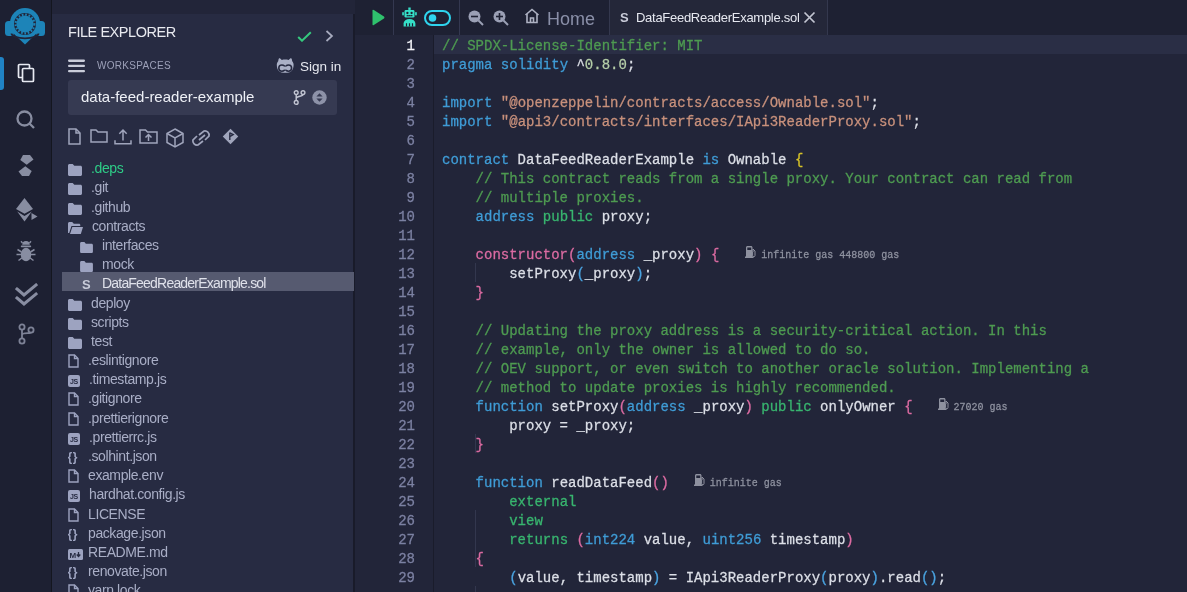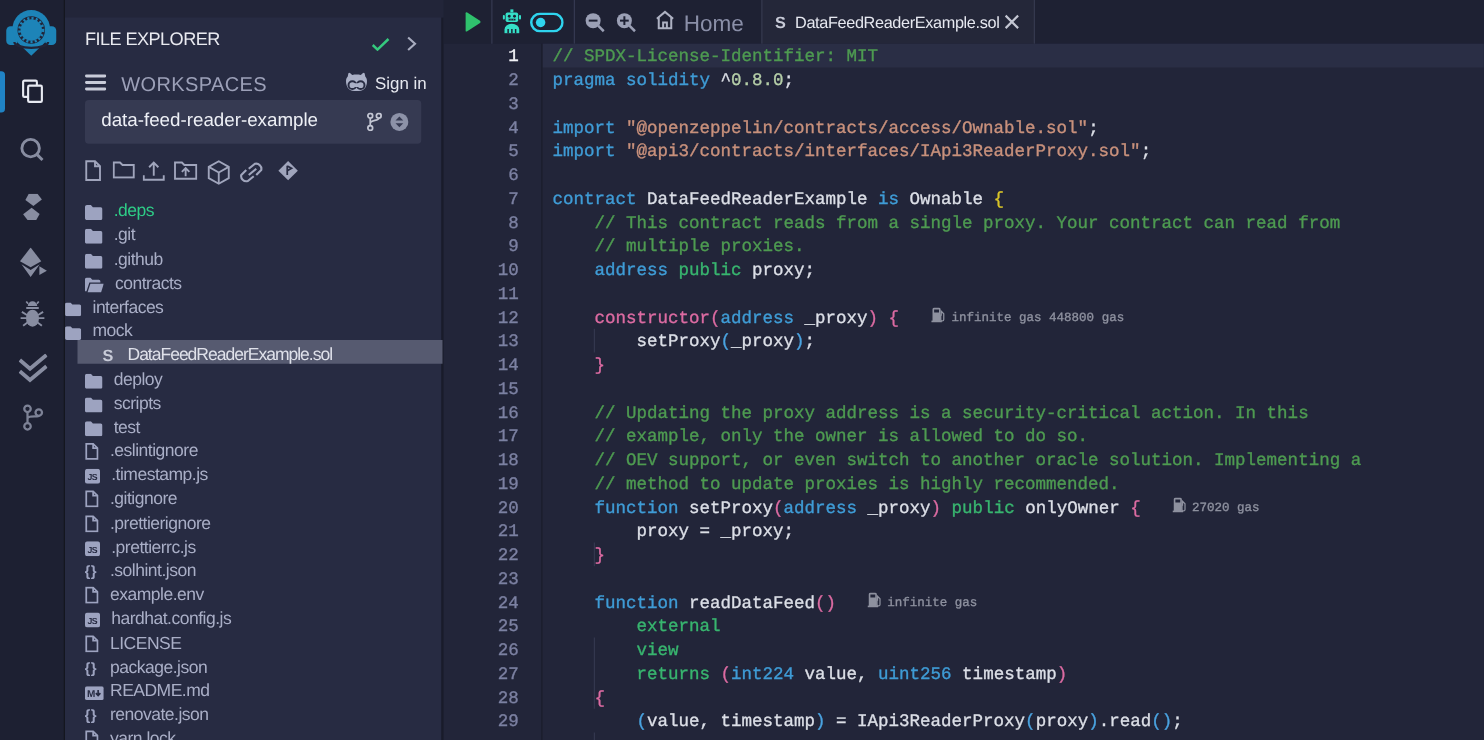--- a/index.html
+++ b/index.html
@@ -8,35 +8,35 @@
 #panel{position:absolute;left:52px;top:14px;width:303px;height:592px;background:#272b42;border-right:2px solid #191b2a}
 #main{position:absolute;left:355px;top:0;width:832px;height:592px;background:#222539}
 
 .ib{position:absolute;left:0;width:52px;display:flex;justify-content:center}
 #accent{position:absolute;left:0;top:57px;width:4px;height:33px;background:#2083c5;border-radius:0 3px 3px 0}
 
 #fe-title{position:absolute;left:16px;top:10px;font-size:14.5px;color:#e9eaf0;letter-spacing:-0.45px}
 #fe-check{position:absolute;left:245px;top:14px}
 #fe-chev{position:absolute;left:273px;top:14px}
 #ws-ham{position:absolute;left:16px;top:45px}
-#ws-label{position:absolute;left:45px;top:46px;font-size:16px;color:#9ca0b8;letter-spacing:.3px}
+#ws-label{position:absolute;left:45px;top:46px;font-size:10px;color:#9ca0b8;letter-spacing:.3px}
 #gh-icon{position:absolute;left:224px;top:44px}
 #signin{position:absolute;left:248px;top:45px;font-size:13.5px;color:#e6e8ef}
 #wsbox{position:absolute;left:16px;top:66px;width:269px;height:35px;background:#363a52;border-radius:3px}
 #wsbox .name{position:absolute;left:13px;top:8px;font-size:15px;color:#eef0f6}
 #wsbox .branch{position:absolute;left:225px;top:10px}
 #wsbox .circ{position:absolute;left:244px;top:10px}
 #ftools{position:absolute;left:0;top:114px;width:303px;height:22px}
 #ftools svg{position:absolute;top:0}
 
 #tree{position:absolute;left:0;top:143px;width:303px}
 .row{height:19.2px;display:flex;align-items:flex-end;font-size:14px;letter-spacing:-0.4px;color:#a9aec6;white-space:nowrap}
 .row .ic{display:flex;align-items:center;justify-content:flex-start;flex:none}
 .l1{padding-left:16px}
-.l2{}
+.l2{padding-left:28px}
 .row .ic + span{margin-left:9px}
 .sel{background:#565a70;color:#dfe1ea;margin-left:10px;padding-left:20px;width:292px;letter-spacing:-0.8px}
 .green{color:#2ecc87}
 
 #tabbar{position:absolute;left:0;top:0;width:832px;height:35px;background:#1e2133}
 .vsep{position:absolute;top:0;width:1px;height:35px;background:#343850}
 #tab-active{position:absolute;left:254px;top:0;width:219px;height:35px;background:#242739;border-left:1px solid #34384e;border-right:1px solid #34384e}
 #tab-active .ttl{position:absolute;left:26px;top:9.5px;font-size:13px;letter-spacing:-0.28px;color:#e6e8f0}
 #tab-home{position:absolute;left:192px;top:9px;font-size:18px;color:#8a8fa8}
 

